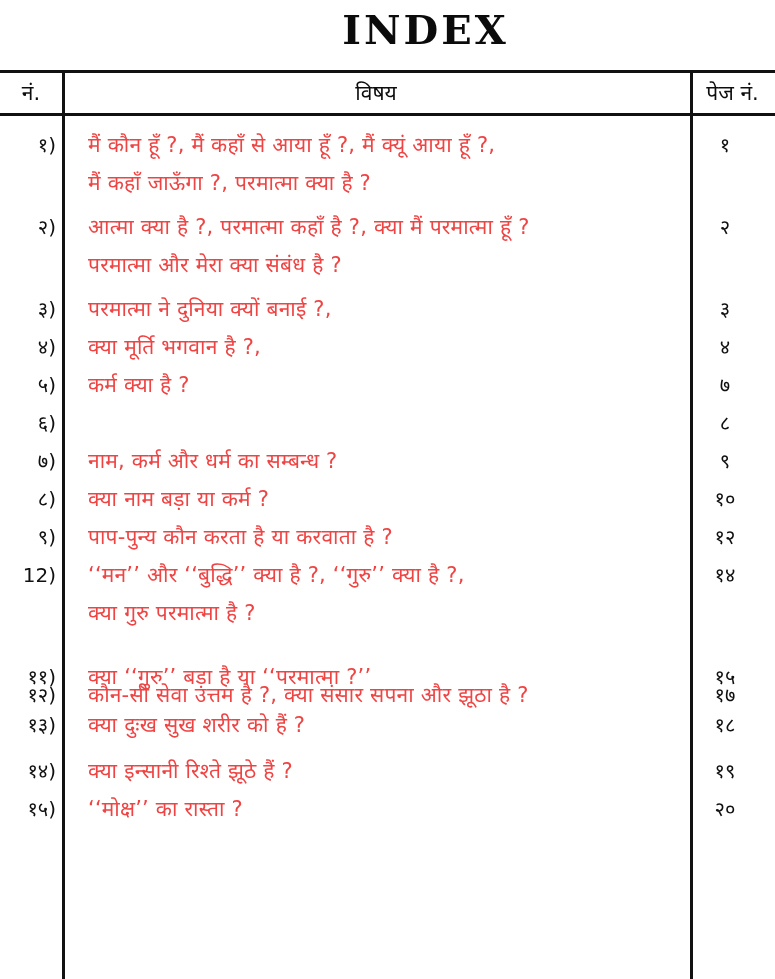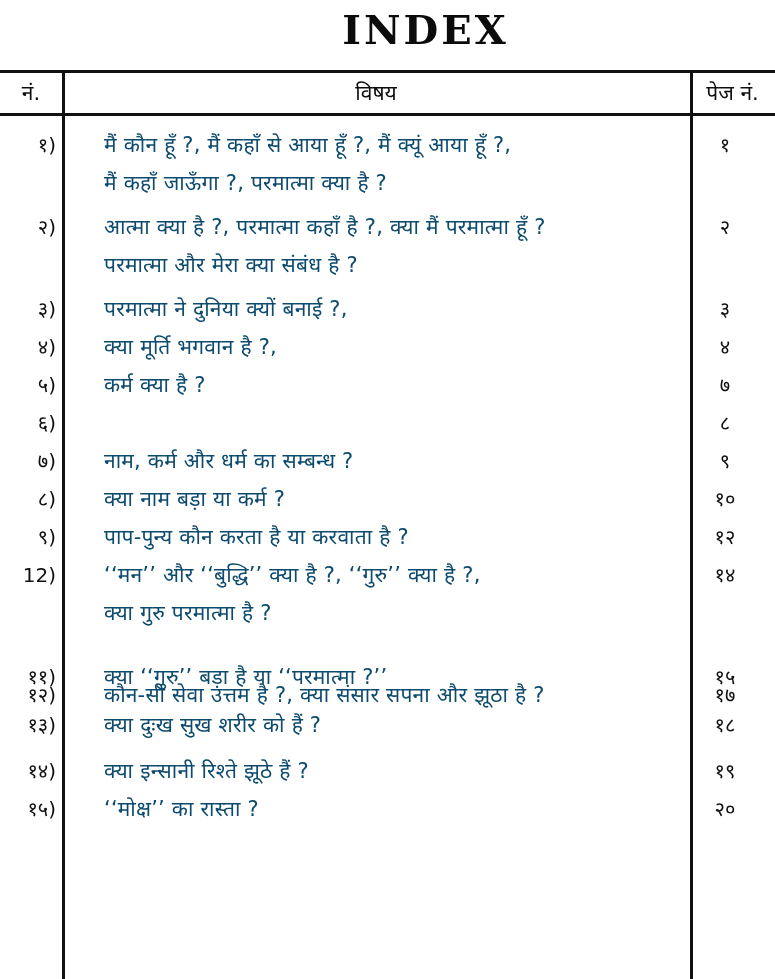--- a/index.html
+++ b/index.html
@@ -109,23 +109,22 @@
     color: #101010;
     white-space: nowrap;
   }
   .cell-subject {
     position: absolute;
     left: 88px;
     width: 596px;
     font-family: "DejaVu Sans", sans-serif;
     font-size: 21px;
     line-height: 38px;
-    color: #0c4a6e;
+    color: #ef4444;
     letter-spacing: 0.2px;
-    margin-left: 16px;
   }
   .cell-subject .line {
     display: block;
     height: 38px;
     white-space: nowrap;
   }
   .cell-page {
     position: absolute;
     left: 690px;
     width: 70px;

